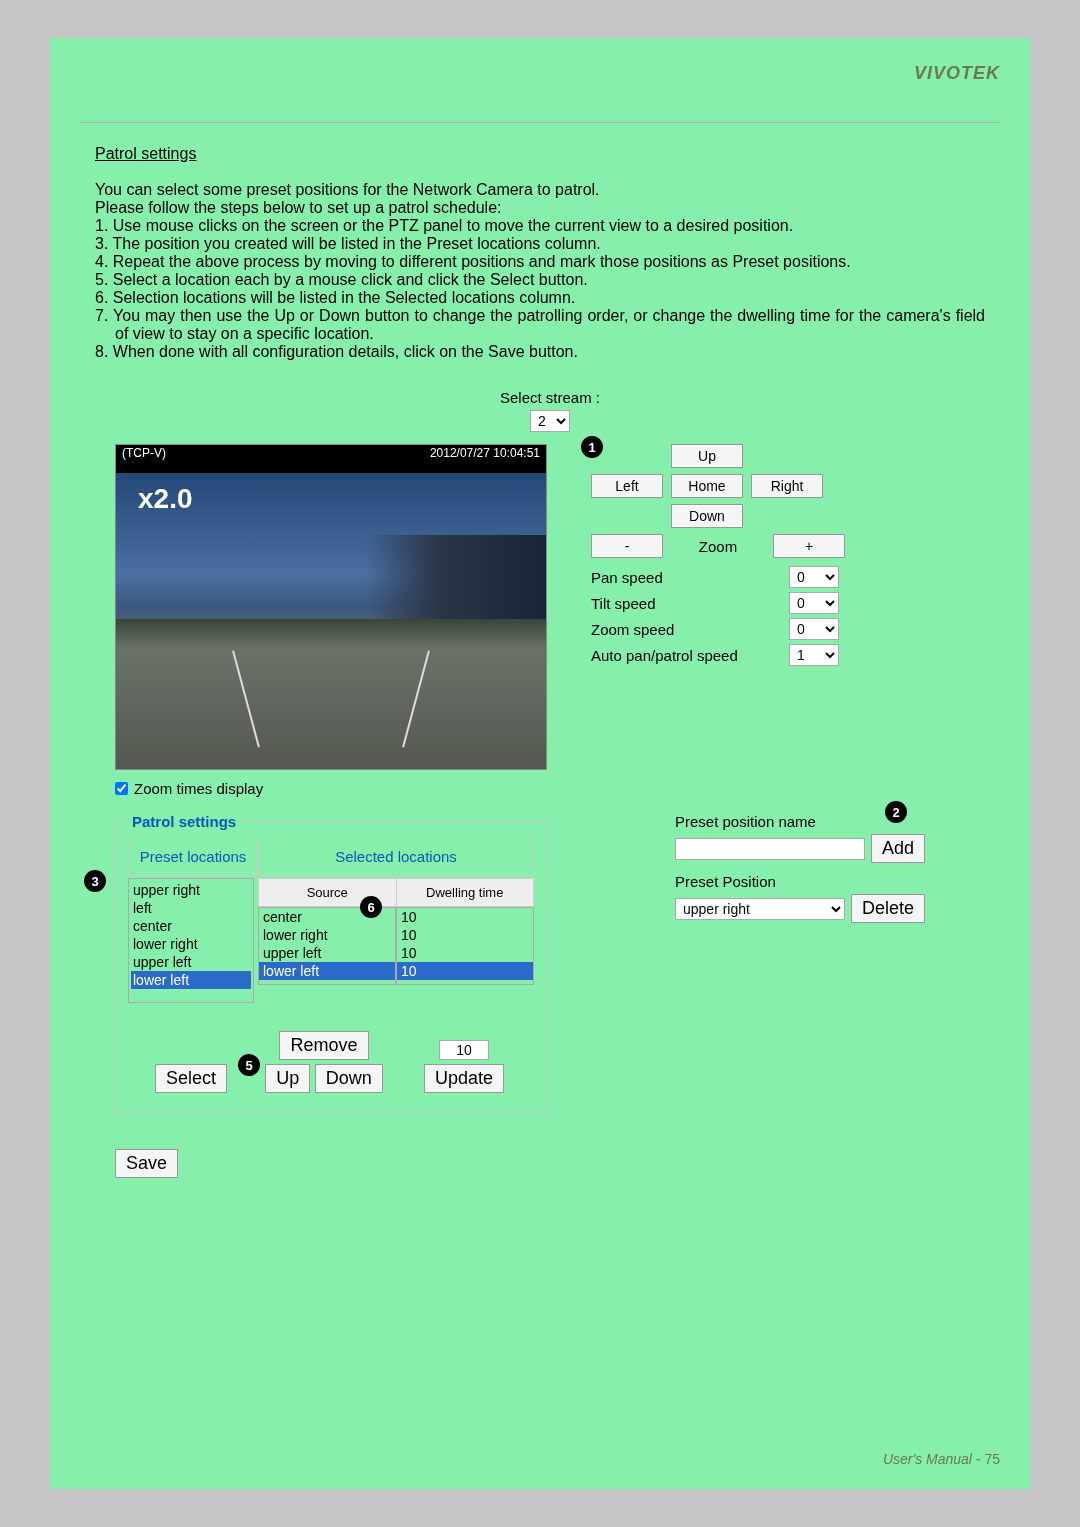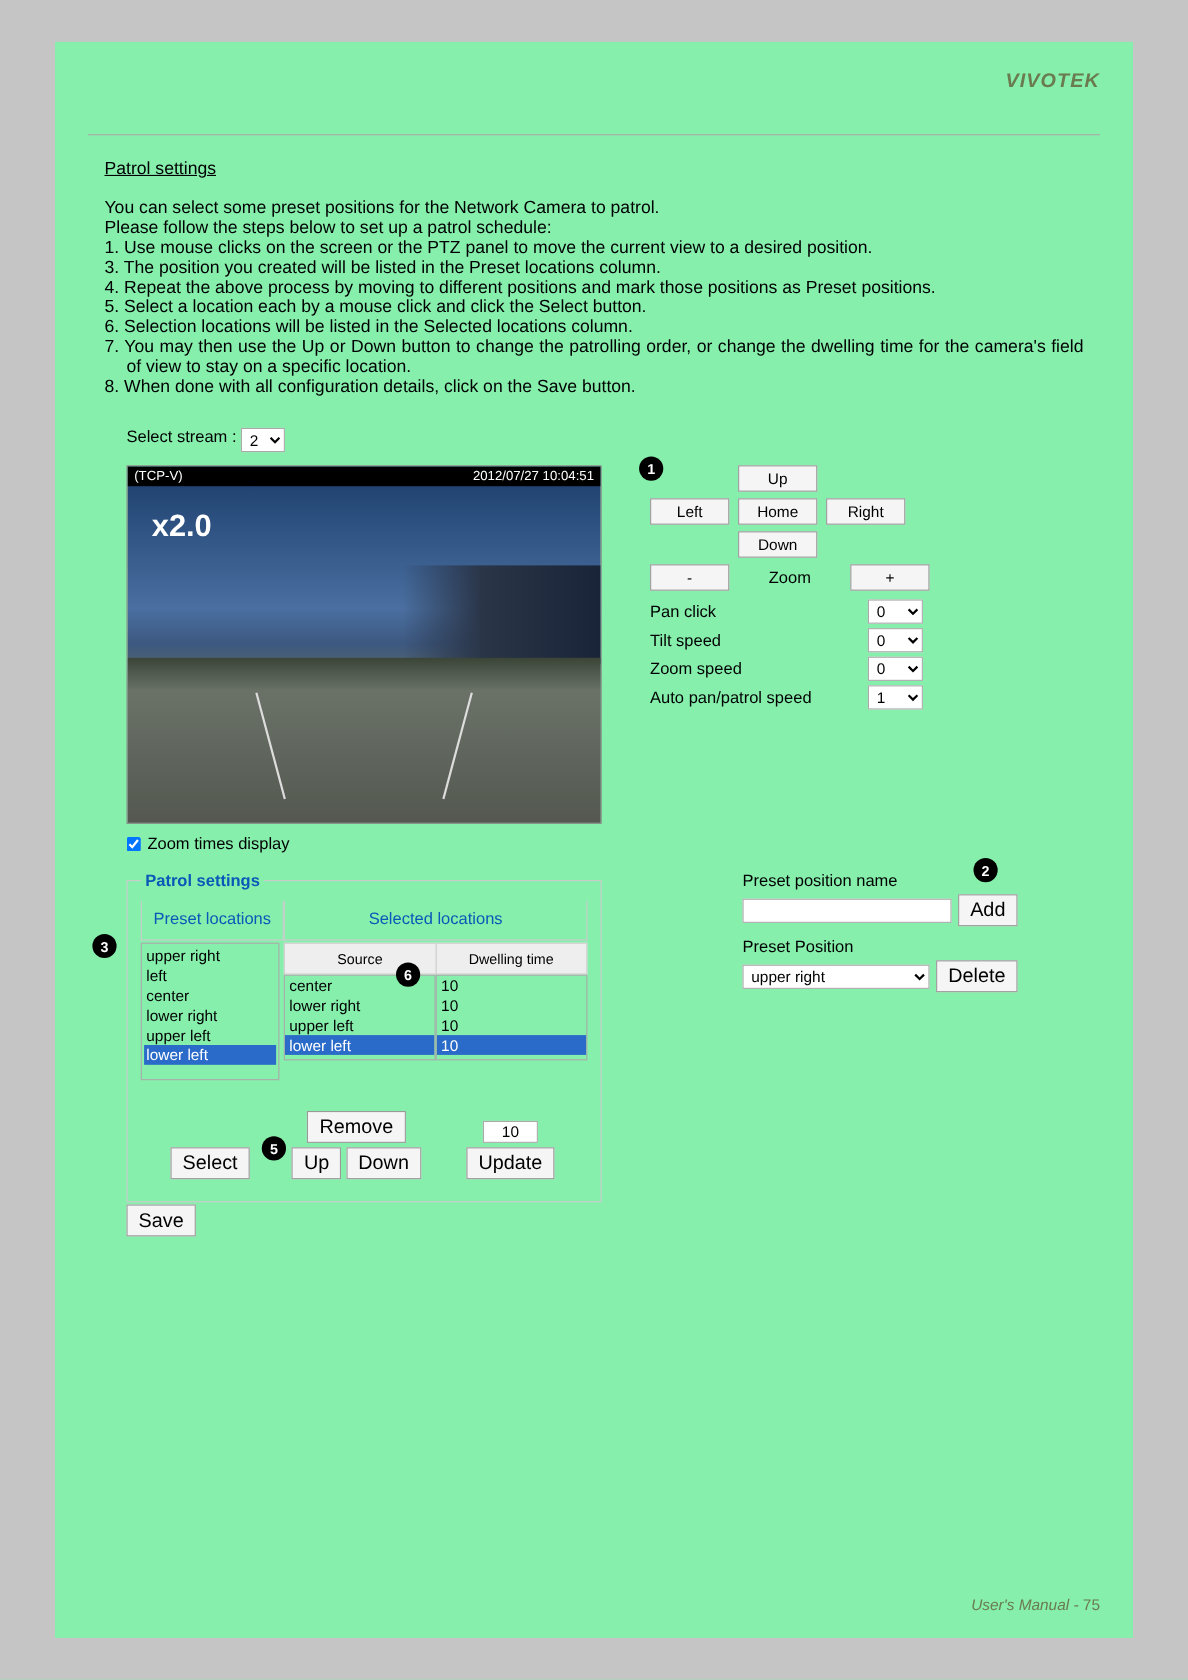--- a/index.html
+++ b/index.html
@@ -37,21 +37,21 @@
     padding: 22px 15px 0 15px;
     font-size: 16px;
     color: #000;
   }
   .title-u { text-decoration: underline; margin-bottom: 18px; display: inline-block; }
   .intro { margin-bottom: 0; }
   .steps { padding-left: 0; list-style: none; }
   .steps li { padding-left: 20px; text-indent: -20px; text-align: justify; }
 
   .config-area { margin-top: 28px; padding-left: 20px; }
-  .row { display: flex; gap: 4px; }
+  .row { display: flex; align-items: center; gap: 4px; flex-direction: column; }
   .select-stream-label { font-size: 15px; }
   select, input[type=text] {
     border: 1px solid #aaa;
     font-size: 14px;
     font-family: Arial, sans-serif;
     background: #fff;
     padding: 1px 3px;
   }
   .stream-select { width: 40px; }
 
@@ -59,21 +59,21 @@
   .video-wrap { width: 432px; }
   .video-box {
     width: 432px; height: 326px;
     border: 1px solid #888;
     position: relative;
     background: linear-gradient(#1a3d6b 0%, #4a6fa0 40%, #3d5880 50%, #5d6d68 60%, #7a8075 100%);
     overflow: hidden;
   }
   .video-top-bar {
     position: absolute; top: 0; left: 0; right: 0;
-    height: 18px; background: #000; color: #fff;
+    height: 28px; background: #000; color: #fff;
     font-size: 12px; display: flex; justify-content: space-between;
     padding: 1px 6px;
   }
   .zoom-text {
     position: absolute; top: 38px; left: 22px;
     color: #fff; font-size: 28px; font-weight: bold;
   }
   .buildings {
     position: absolute; top: 90px; right: 0; width: 180px; height: 90px;
     background: linear-gradient(90deg, transparent, #2a3548 40%, #1a2438 100%);
@@ -162,21 +162,21 @@
     left: 560px; top: 0;
     width: 250px; font-size: 15px;
   }
   .preset-right .badge2 { position: absolute; top: -12px; right: 18px; }
   .preset-right .field-row { display: flex; align-items: center; gap: 6px; margin-top: 4px; }
   .preset-right input[type=text] { flex: 1; height: 22px; }
   .preset-right select { flex: 1; height: 22px; }
 
   .patrol-section { position: relative; }
 
-  .save-btn-wrap { margin-top: 2px; }
+  .save-btn-wrap { margin-top: 35px; }
 
   .footer {
     position: absolute; bottom: 22px; right: 30px;
     font-style: italic; color: #6a7b4f; font-size: 14px;
   }
   .footer .pgnum { font-style: normal; }
 </style>
 </head>
 <body>
 
@@ -313,21 +313,21 @@
             <div class="btn empty"></div>
             <div class="btn">Down</div>
             <div class="btn empty"></div>
           </div>
           <div class="zoom-row">
             <div class="btn">-</div>
             <div class="zoom-label">Zoom</div>
             <div class="btn">+</div>
           </div>
           <div class="speed-row">
-            <span>Pan click</span>
+            <span>Pan speed</span>
             <select><option>0</option></select>
           </div>
           <div class="speed-row">
             <span>Tilt speed</span>
             <select><option>0</option></select>
           </div>
           <div class="speed-row">
             <span>Zoom speed</span>
             <select><option>0</option></select>
           </div>

